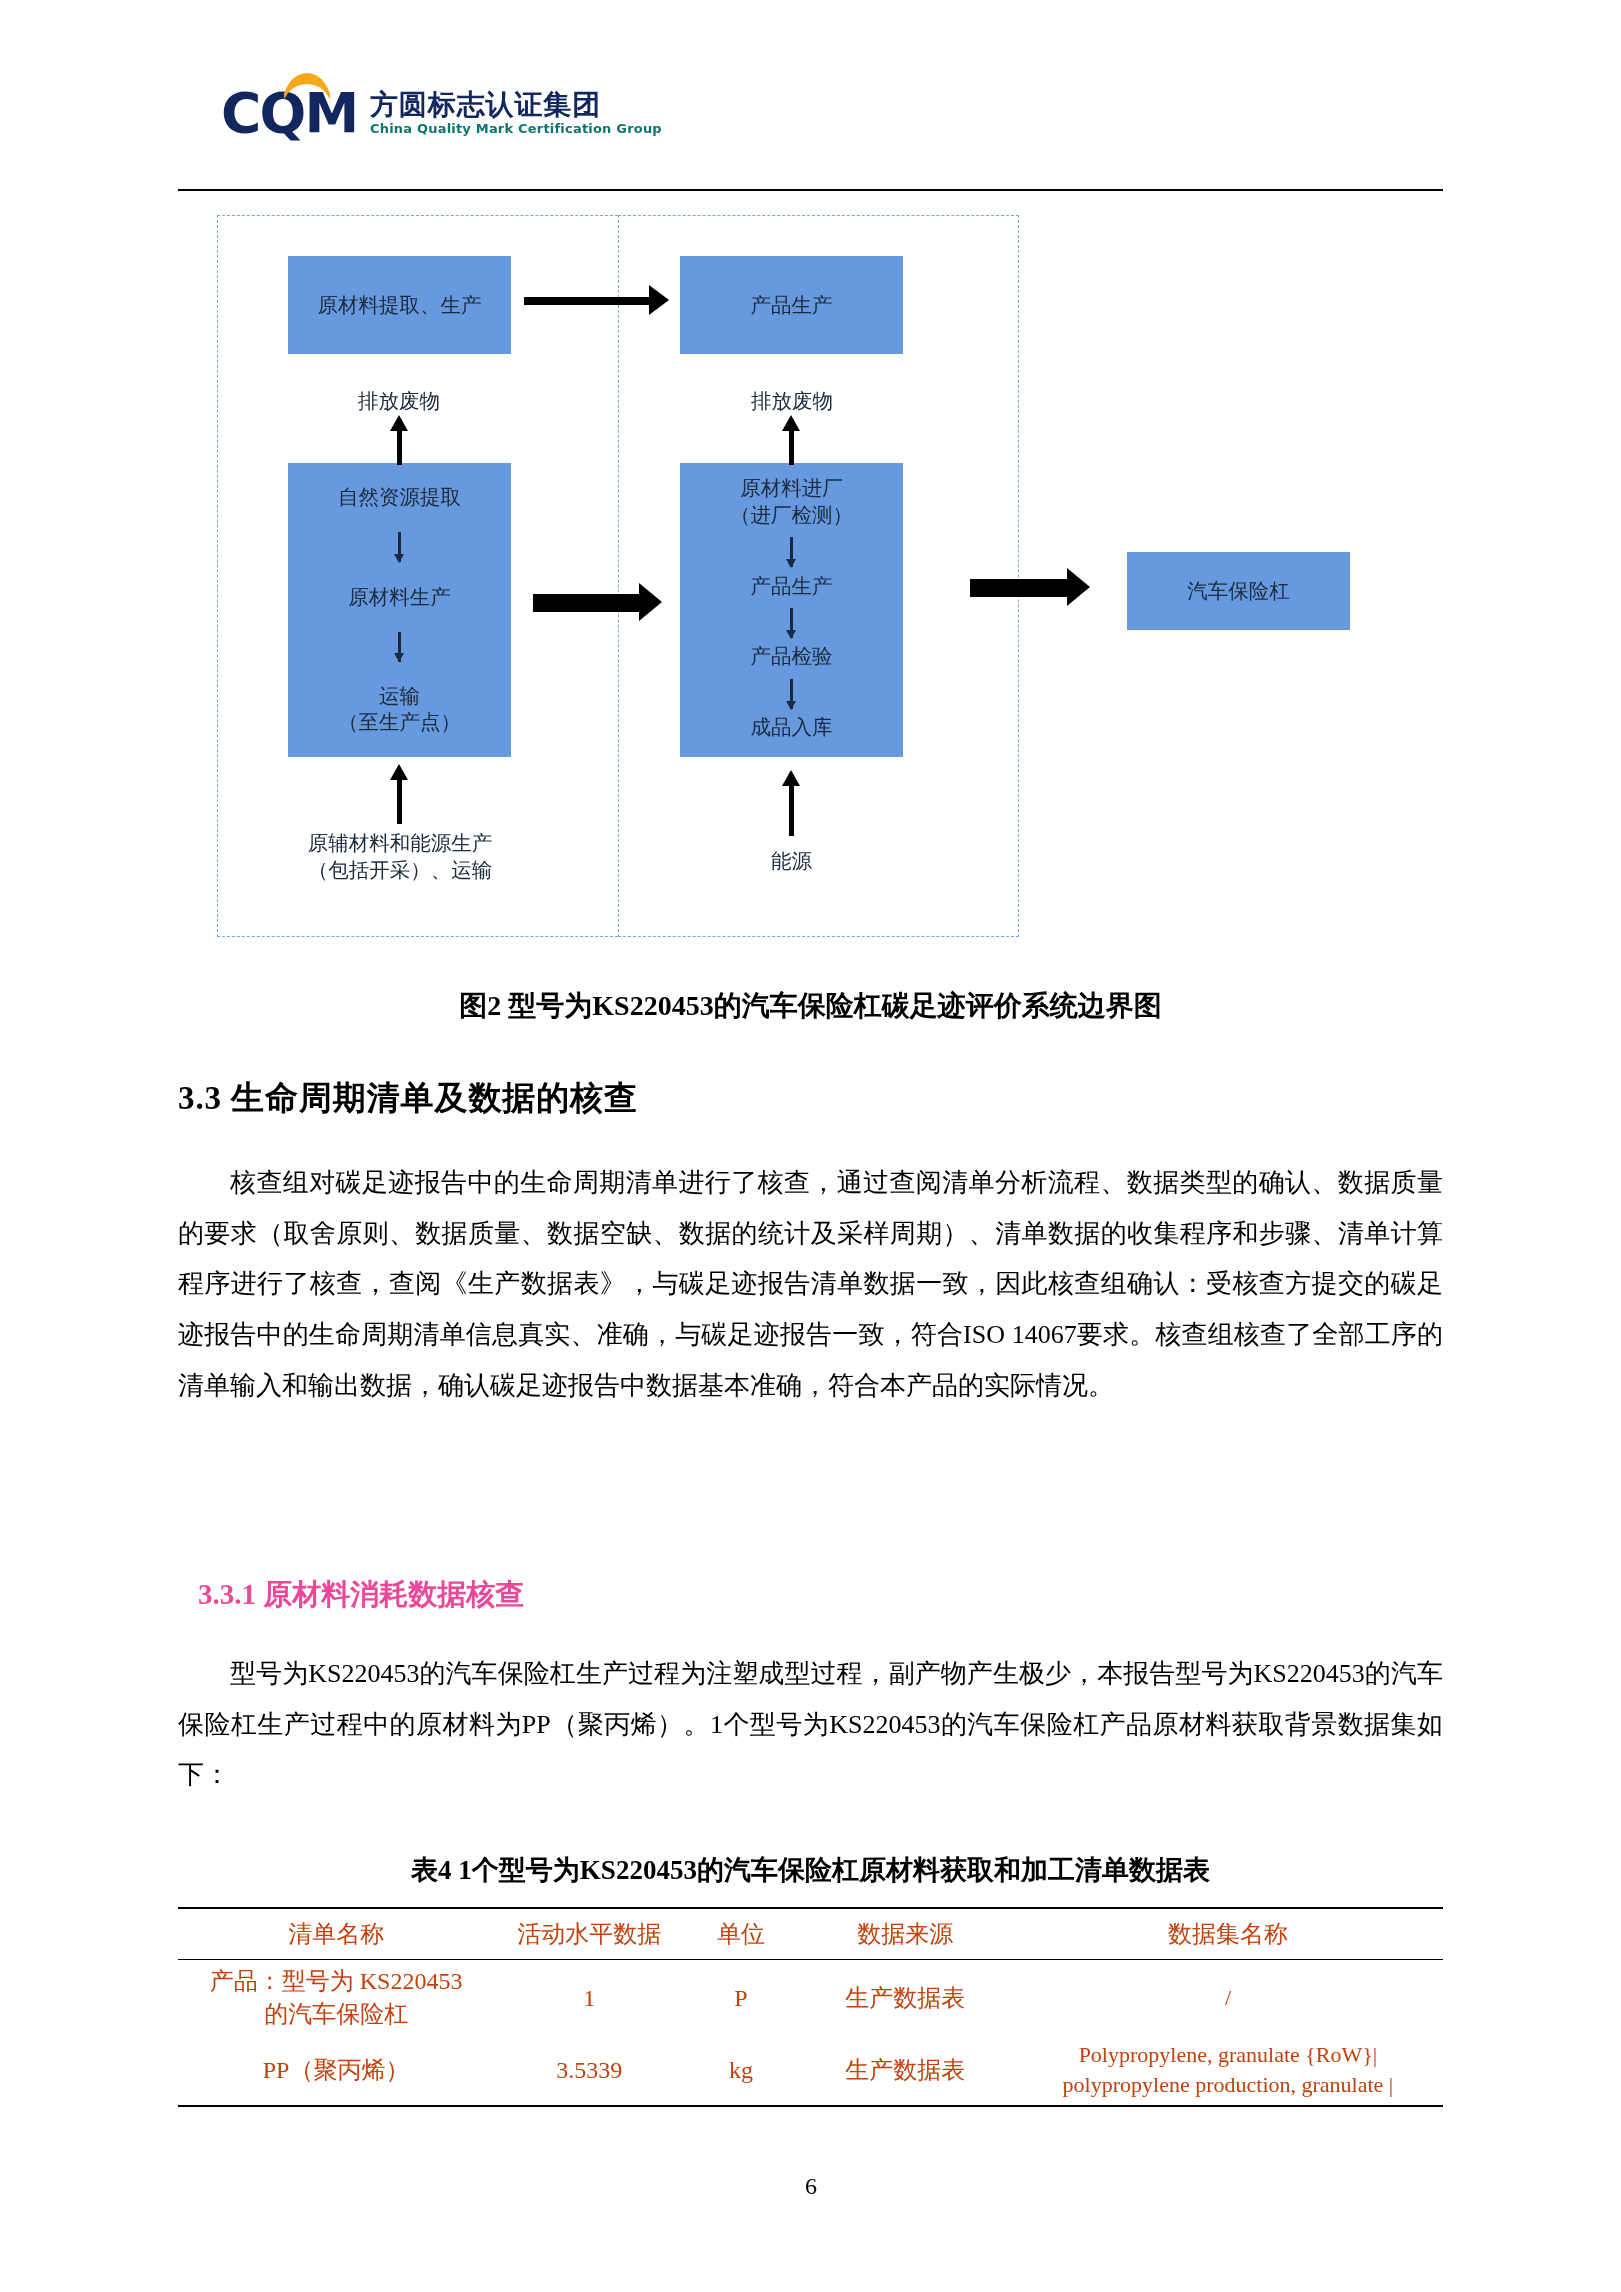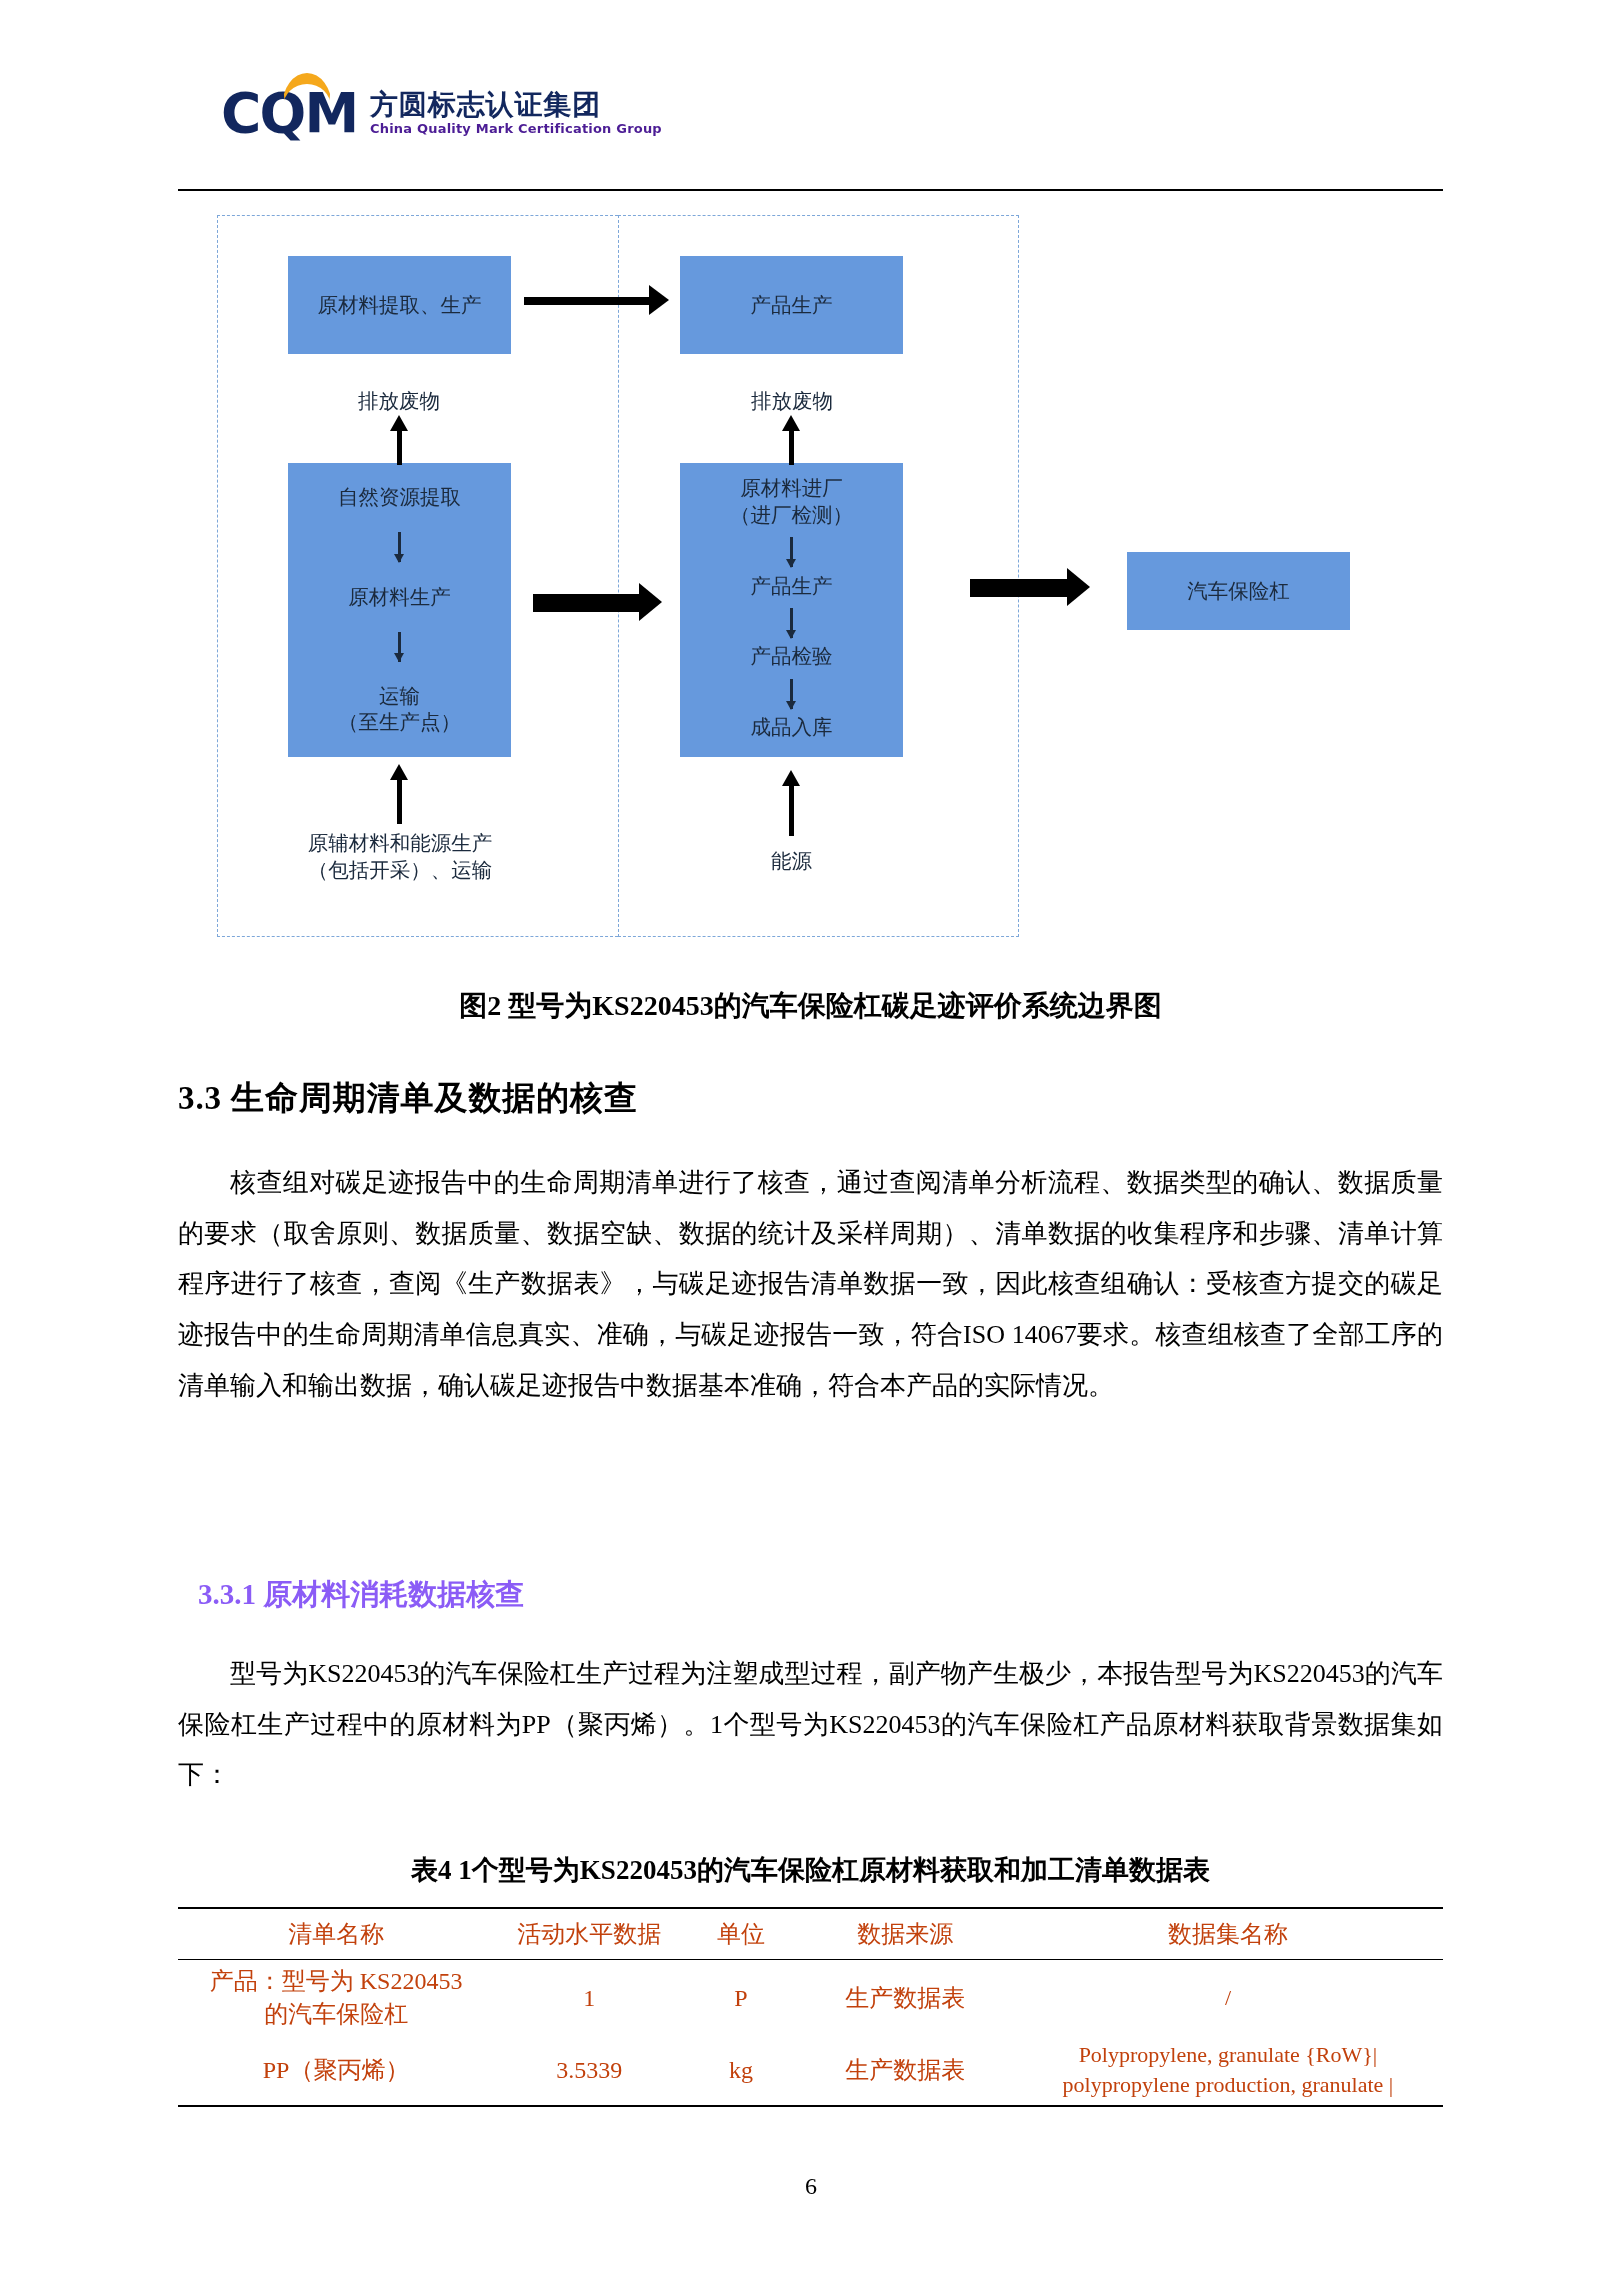--- a/index.html
+++ b/index.html
@@ -67,21 +67,21 @@
     font-size: 28px;
     letter-spacing: 0.9px;
     color: #12275e;
     line-height: 1.05;
   }
   .logo-en {
     font-family: "DejaVu Sans", sans-serif;
     font-weight: 700;
     font-size: 13px;
     letter-spacing: 0.2px;
-    color: #4c1d95;
+    color: #0f766e;
     line-height: 1.2;
     margin-top: 1.8px;
   }
   .header-rule {
     position: absolute;
     left: 178px;
     top: 189px;
     width: 1265px;
     height: 1.8px;
     background: #000;
@@ -230,21 +230,21 @@
     letter-spacing: 0.9px;
   }
   .h2-33   { top: 1076px; }
   .h3 {
     position: absolute;
     left: 198px;
     width: 1265px;
     font-family: "Liberation Serif", serif;
     font-weight: 700;
     font-size: 29px;
-    color: #8b5cf6;
+    color: #ec4899;
   }
   .h3-331  { top: 1575px; }
 
   .para {
     position: absolute;
     left: 178px;
     width: 1265px;
     font-family: "Liberation Serif", serif;
     font-size: 26px;
     line-height: 1.95;

